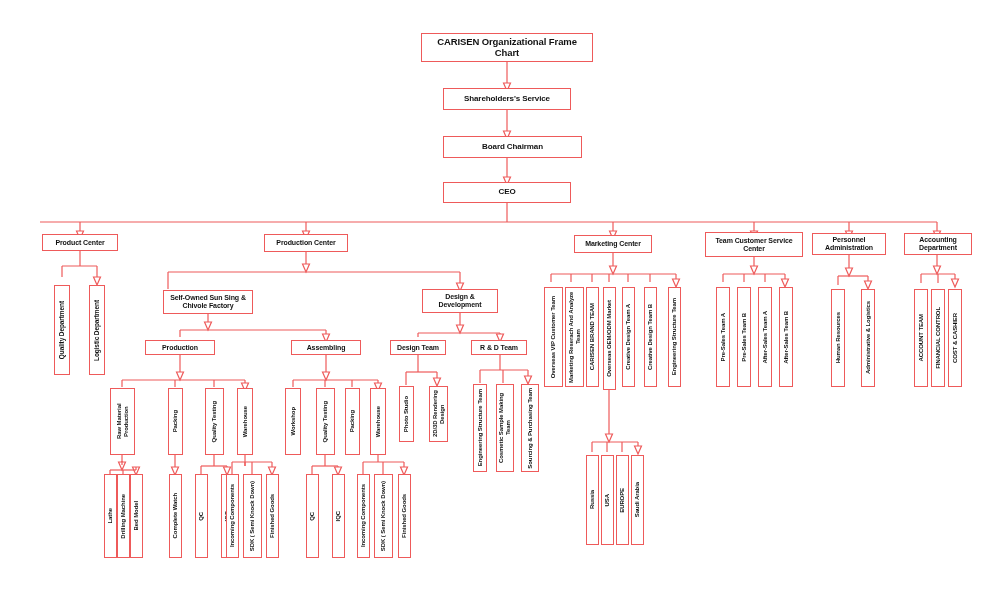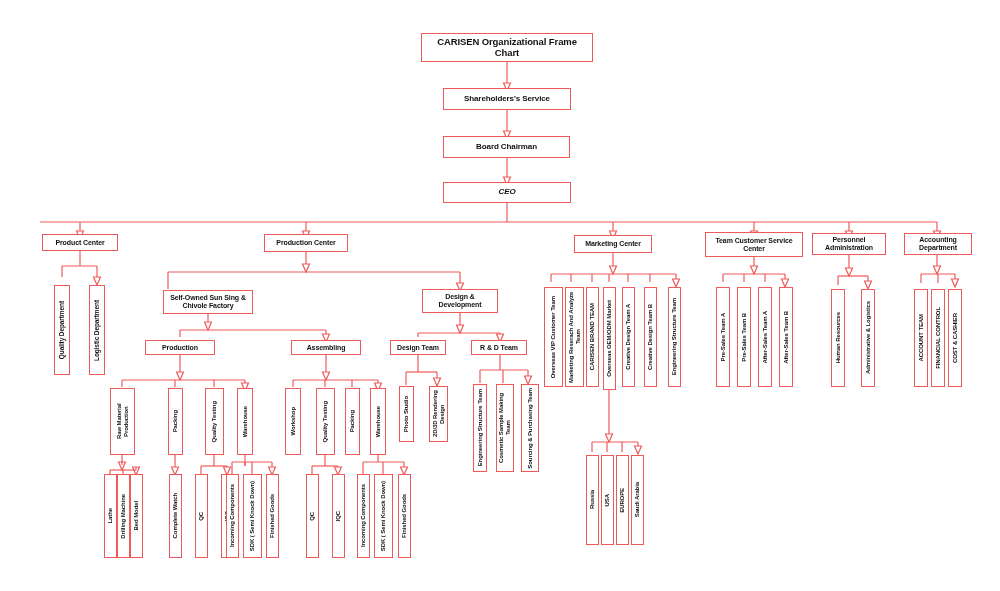--- a/index.html
+++ b/index.html
@@ -236,23 +236,23 @@
     <path d="M921,274 L921,283"></path>
     <path d="M938,274 L938,283"></path>
     <path d="M955,274 L955,279"></path>
     <path d="M951.5,279 L955,287 L958.5,279 Z" fill="#ee5a5a" stroke="none"></path>
   </svg>
 
   <div class="node h" style="left:421px; top:33px; width:172px; height:29px; font-size:9.5px;">CARISEN Organizational Frame Chart</div>
 
   <div class="node h" style="left:443px; top:88px; width:128px; height:22px; font-size:8px;">Shareholders's Service</div>
 
-  <div class="node h" style="left:443px; top:136px; width:127px; height:22px; font-size:8px;">Board Chairman</div>
-
-  <div class="node h" style="left:443px; top:182px; width:128px; height:21px; font-size:8px;font-style:italic;">CEO</div>
+  <div class="node h" style="left:443px; top:136px; width:139px; height:22px; font-size:8px;">Board Chairman</div>
+
+  <div class="node h" style="left:443px; top:182px; width:128px; height:21px; font-size:8px;">CEO</div>
 
   <div class="node h" style="left:42px; top:234px; width:76px; height:17px; font-size:7px;">Product Center</div>
 
   <div class="node h" style="left:264px; top:234px; width:84px; height:18px; font-size:7px;">Production Center</div>
 
   <div class="node h" style="left:574px; top:235px; width:78px; height:18px; font-size:7px;">Marketing Center</div>
 
   <div class="node h" style="left:705px; top:232px; width:98px; height:25px; font-size:7px;">Team Customer Service Center</div>
 
   <div class="node h" style="left:812px; top:233px; width:74px; height:22px; font-size:7px;">Personnel Administration</div>

